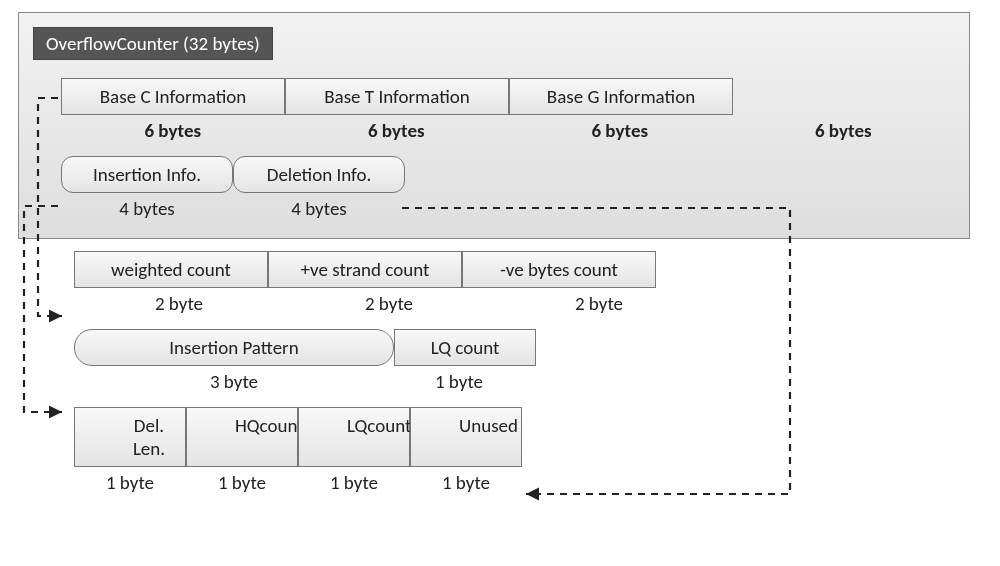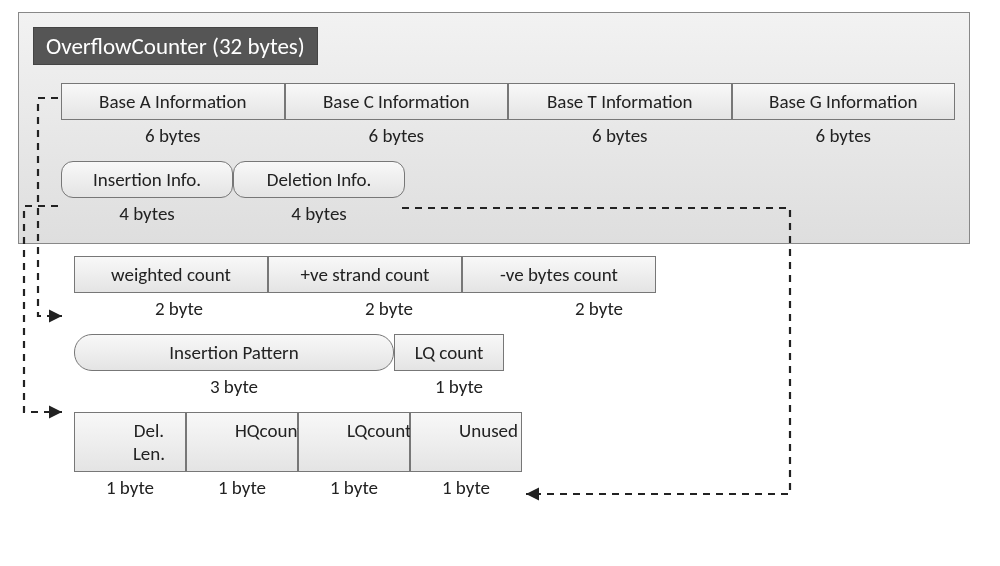--- a/index.html
+++ b/index.html
@@ -17,21 +17,21 @@
     background: linear-gradient(to bottom, #f2f2f2 0%, #dedede 100%);
     padding: 14px 14px 10px 14px;
     width: 952px;
     position: relative;
   }
   .title-bar {
     background: #555;
     color: #fff;
     display: inline-block;
     padding: 4px 12px;
-    font-size: 23px;
+    font-size: 19px;
     margin-bottom: 18px;
     border: 1px solid #444;
   }
   .row {
     display: flex;
     margin-left: 28px;
     gap: 0;
   }
   .cell {
     border: 1px solid #777;
@@ -45,30 +45,30 @@
     margin-left: 28px;
     margin-top: 4px;
     margin-bottom: 14px;
   }
   .size-label {
     text-align: center;
     font-size: 19px;
   }
   
   .base-cell { width: 224px; }
-  .base-size { width: 224px; }
+  .base-size { width: 224px; font-weight: bold; }
   
   .insdel-cell { width: 172px; border-radius: 12px; }
   .insdel-size { width: 172px; }
   
   .count-cell { width: 194px; }
   .count-size { width: 210px; }
   
   .ip-cell-a { width: 320px; border-radius: 18px; }
-  .ip-cell-b { width: 110px; }
+  .ip-cell-b { width: 142px; }
   .ip-size-a { width: 320px; }
   .ip-size-b { width: 130px; }
   
   .del-cell { width: 112px; padding-left: 48px; }
   .del-size { width: 112px; }
 
   .outer-rows {
     margin-left: 14px;
     margin-top: 12px;
   }
@@ -85,21 +85,20 @@
     pointer-events: none;
   }
 </style>
 </head>
 <body>
 
 <div class="main-container">
   <div class="title-bar">OverflowCounter (32 bytes)</div>
 
   <div class="row">
-    <div class="cell base-cell">Base A Information</div>
     <div class="cell base-cell">Base C Information</div>
     <div class="cell base-cell">Base T Information</div>
     <div class="cell base-cell">Base G Information</div>
   </div>
   <div class="size-row">
     <div class="size-label base-size">6 bytes</div>
     <div class="size-label base-size">6 bytes</div>
     <div class="size-label base-size">6 bytes</div>
     <div class="size-label base-size">6 bytes</div>
   </div>

